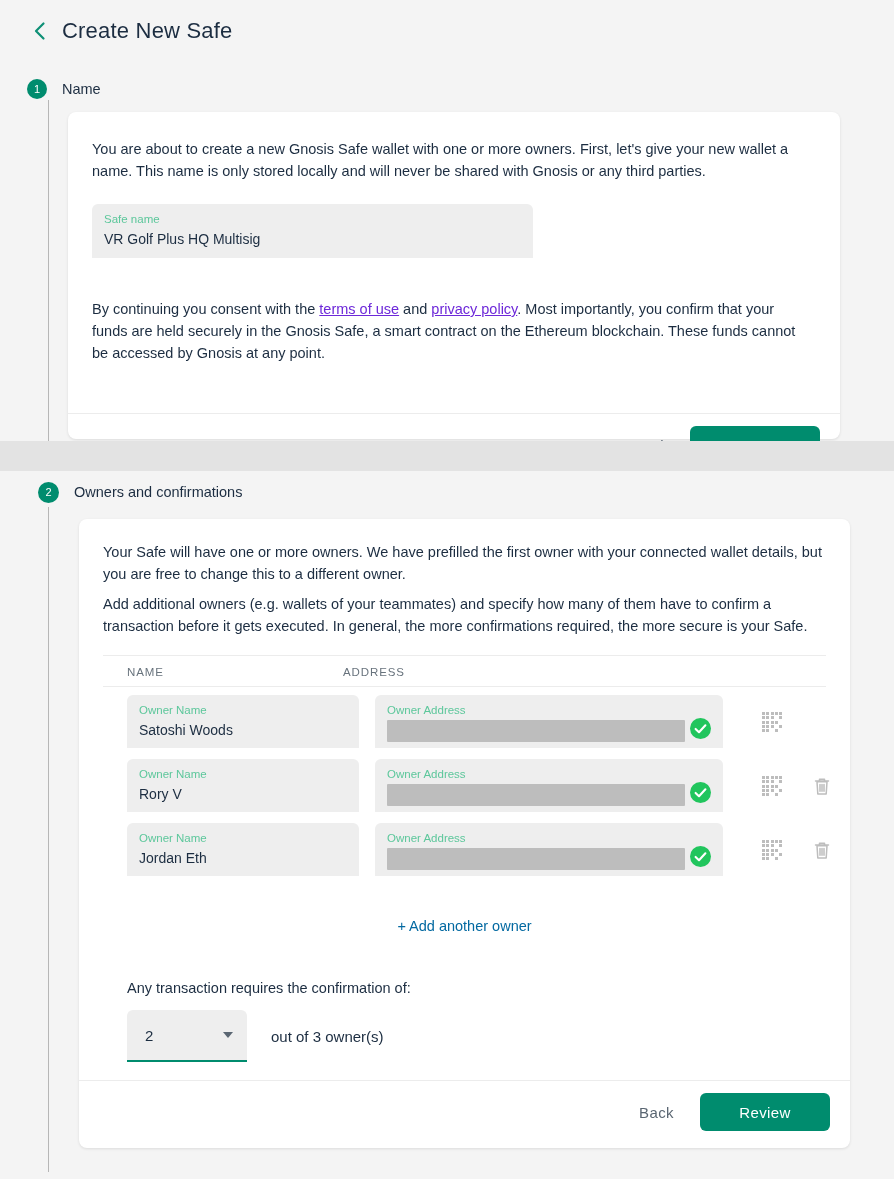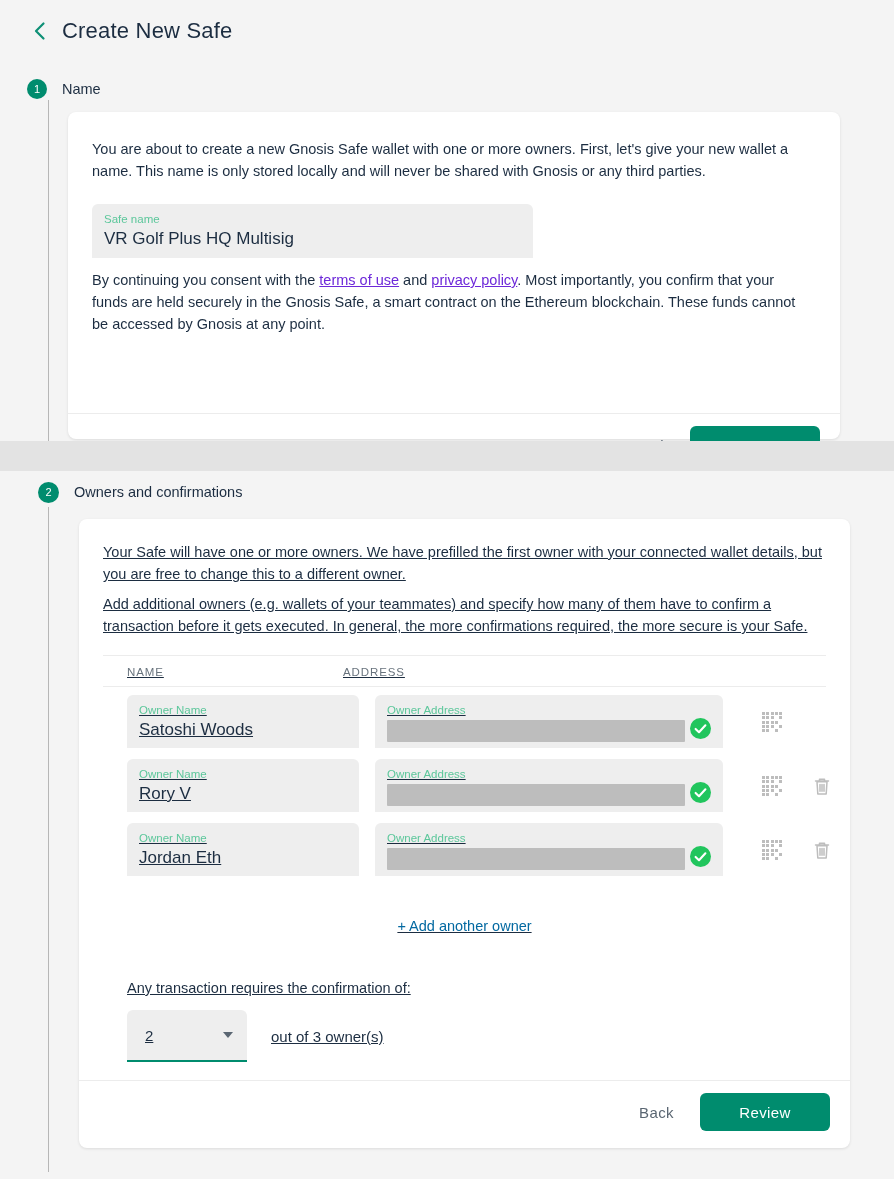--- a/index.html
+++ b/index.html
@@ -118,29 +118,29 @@
     padding: 8px 12px 9px 12px;
     box-sizing: border-box;
   }
   .field-label {
     font-size: 11.5px;
     color: #5cc79b;
     line-height: 14px;
     margin-bottom: 3px;
   }
   .field-value {
-    font-size: 17px;
+    font-size: 14px;
     color: #1c2d41;
     line-height: 20px;
     min-height: 20px;
   }
   #safe-name-field {
     width: 441px;
     height: 54px;
-    margin: 22px 0 11px 0;
+    margin: 22px 0 40px 0;
   }
 
   .btn-text {
     font-size: 15px;
     color: #5a6672;
     letter-spacing: .4px;
     background: none;
     border: none;
     padding: 10px 18px;
     cursor: pointer;
@@ -173,21 +173,21 @@
   #step2-head { position: absolute; left: 11px; top: 477px; }
   #step2-head .step-badge { width: 21px; height: 21px; font-size: 11px; }
 
   #card-2 {
     position: absolute;
     left: 79px;
     top: 519px;
     width: 771px;
     height: 629px;
   }
-  #card-2 .card-body { padding: 22px 24px 18px 24px; text-decoration: underline; }
+  #card-2 .card-body { padding: 22px 24px 18px 24px; }
 
   
   .owners-head {
     display: flex;
     border-top: 1px solid #ececec;
     border-bottom: 1px solid #ececec;
     height: 30px;
     align-items: center;
     margin: 18px 0 0 0;
   }

